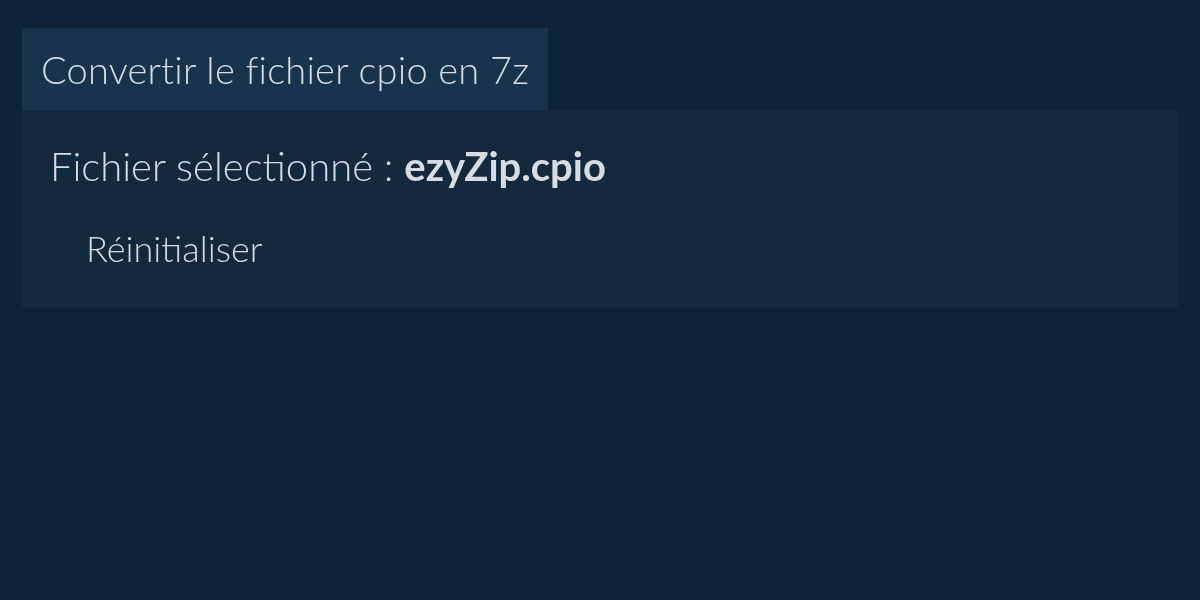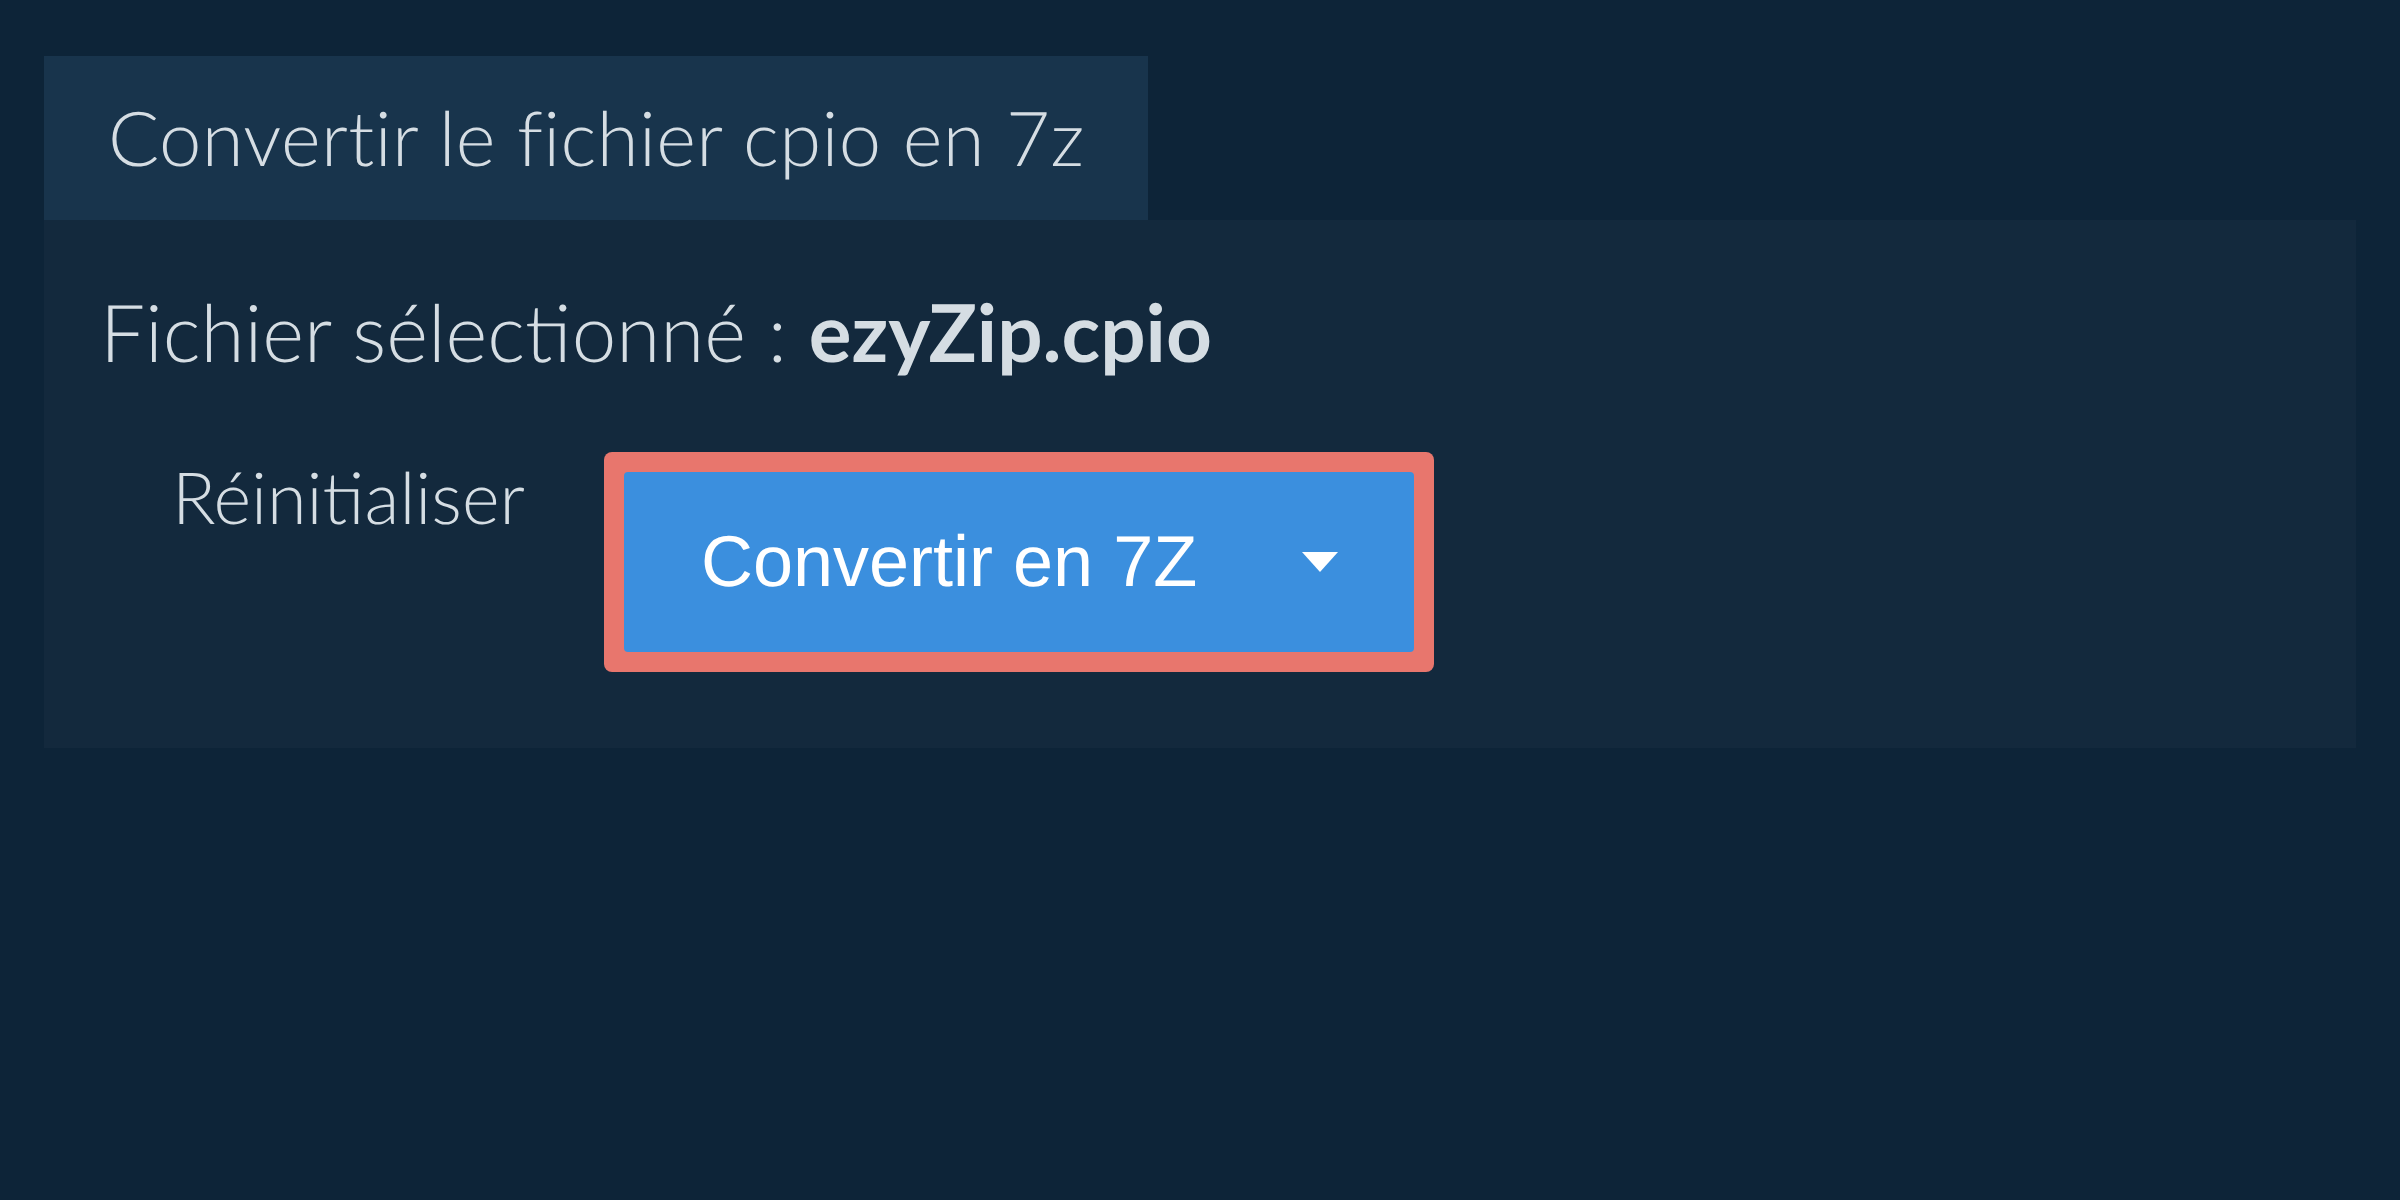--- a/index.html
+++ b/index.html
@@ -16,21 +16,21 @@
     }
     .container {
       padding: 28px 22px;
     }
     .tab {
       display: inline-block;
       background-color: #18344c;
       color: #d5dde3;
       font-size: 38px;
       font-weight: 300;
-      padding: 18px 32px;
+      padding: 18px 19px;
       letter-spacing: 0.2px;
     }
     .panel {
       background-color: #13293d;
       padding: 32px 28px 38px 28px;
       width: 1156px;
     }
     .selected-file {
       color: #d5dde3;
       font-size: 40px;
@@ -88,21 +88,15 @@
 <div class="container">
   <div class="tab">
     <span>Convertir le fichier cpio en 7z</span>
   </div>
   <div class="panel">
     <div class="selected-file">
       <span>Fichier sélectionné : </span><span class="filename">ezyZip.cpio</span>
     </div>
     <div class="button-row">
       <span class="reset-link">Réinitialiser</span>
-      <div class="convert-button-wrapper">
-        <button class="convert-button">
-          <span>Convertir en 7Z</span>
-          <span class="dropdown-icon"></span>
-        </button>
-      </div>
     </div>
   </div>
 </div>
 
 </body></html>

